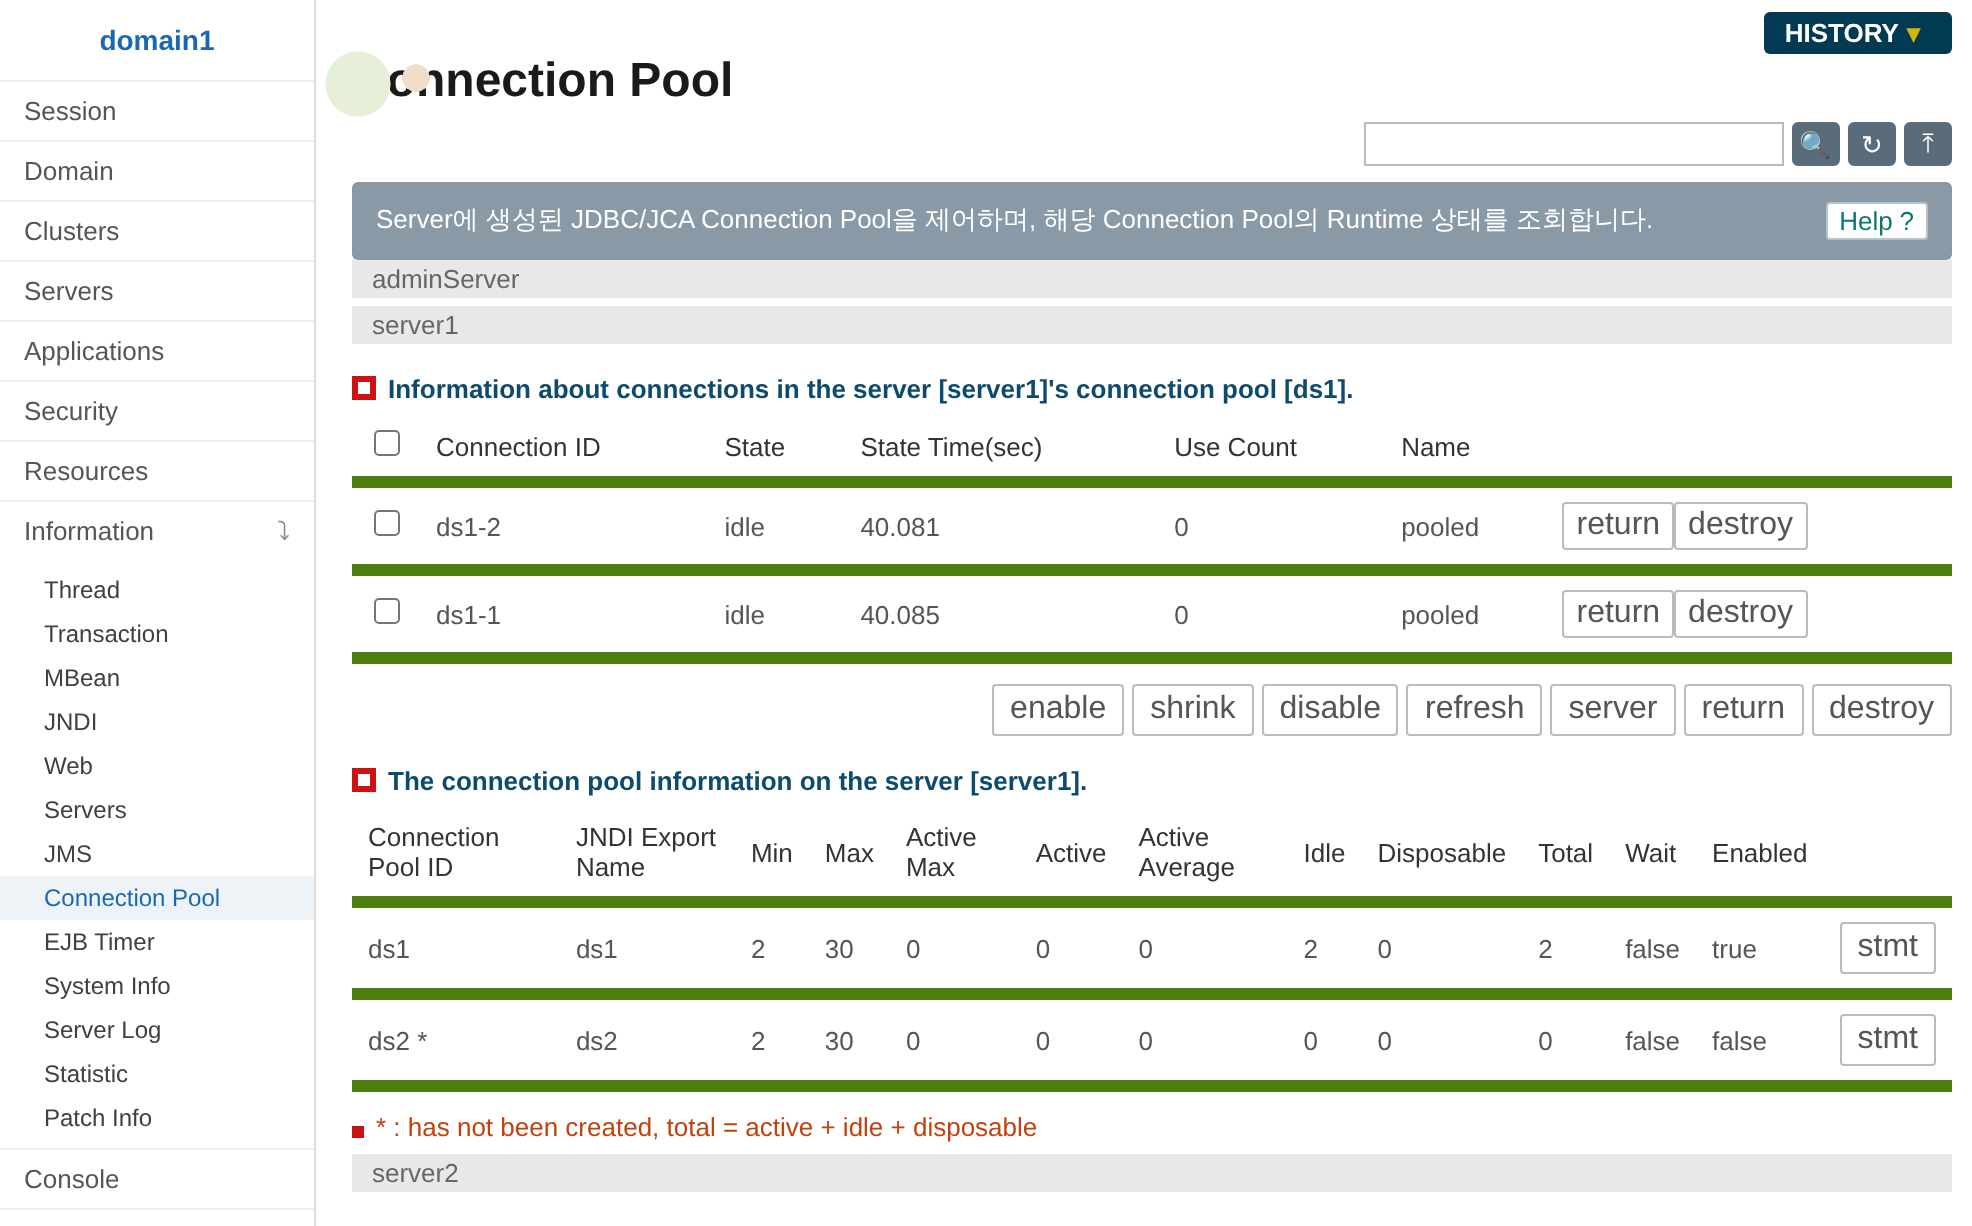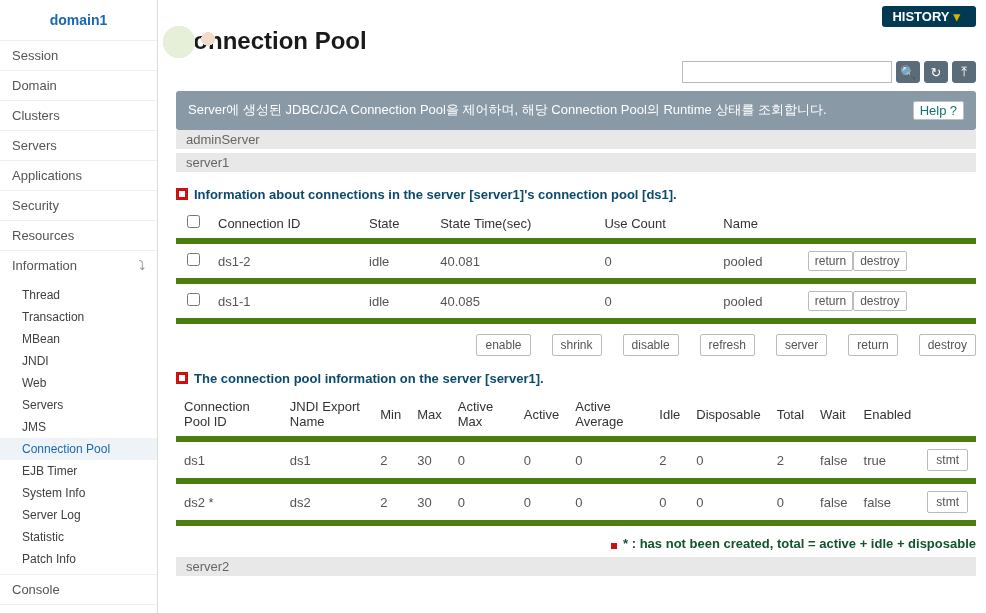--- a/index.html
+++ b/index.html
@@ -25,23 +25,23 @@
 .desc-banner{background:#8a99a6;color:#fff;border-radius:3px;padding:10px 12px;display:flex;justify-content:space-between;align-items:flex-start;font-size:13px;}
 .help-btn{background:#fff;color:#0f766e;border:1px solid #b6c1cb;padding:1px 6px;border-radius:2px;cursor:pointer;font-size:12px;}
 .bar{background:#e8e8e8;padding:2px 10px;color:#666;margin-bottom:4px;font-size:13px;}
 .sec-title{color:#0c4a6e;font-weight:bold;font-size:17px;margin:12px 0 4px 0;}
 .sq{display:inline-block;width:12px;height:12px;border:3px solid #c11;background:#fff;margin-right:6px;position:relative;top:1px;}
 .tbl{width:100%;border-collapse:collapse;}
 .tbl th,.tbl td{border-bottom:6px solid #4d7c0f;padding:7px 8px;text-align:left;color:#555;vertical-align:middle;}
 .tbl th{font-weight:normal;color:#333;}
 .tbl .cb{text-align:center;width:34px;}
 .tbl input[type=checkbox]{cursor:pointer;}
-.action-row{display:flex;justify-content:flex-end;gap:21px;margin:10px 0 4px 0;flex-wrap:wrap;}
-.btn{border:1px solid #bbb;background:#fff;color:#555;padding:3px 8px;font-size:12px;border-radius:2px;cursor:pointer;}
-.note{color:#14532d;font-weight:bold;margin:10px 0 6px 0;text-align:right;}
+.action-row{display:flex;justify-content:flex-end;gap:4px;margin:10px 0 4px 0;flex-wrap:wrap;}
+.btn{border:1px solid #bbb;background:#fff;color:#555;padding:3px 8px;font-size:16px;border-radius:2px;cursor:pointer;}
+.note{color:#c2410c;font-weight:normal;margin:10px 0 6px 0;}
 .title-decor{position:relative;}
 .decor-dots{position:absolute;top:-4px;left:-16px;width:38px;height:38px;border-radius:50%;background:radial-gradient(circle,#e6f0d8 0%,#e6f0d8 60%,transparent 61%);}
 .decor-dots::after{content:"";position:absolute;right:-18px;top:8px;width:16px;height:16px;border-radius:50%;background:radial-gradient(circle,#f1dcc9 0%,#f1dcc9 60%,transparent 61%);}
 .row-actions{white-space:nowrap;}
 .row-actions .btn{padding:2px 6px;}
 </style>
 </head>
 <body>
 
 <div class="layout">

